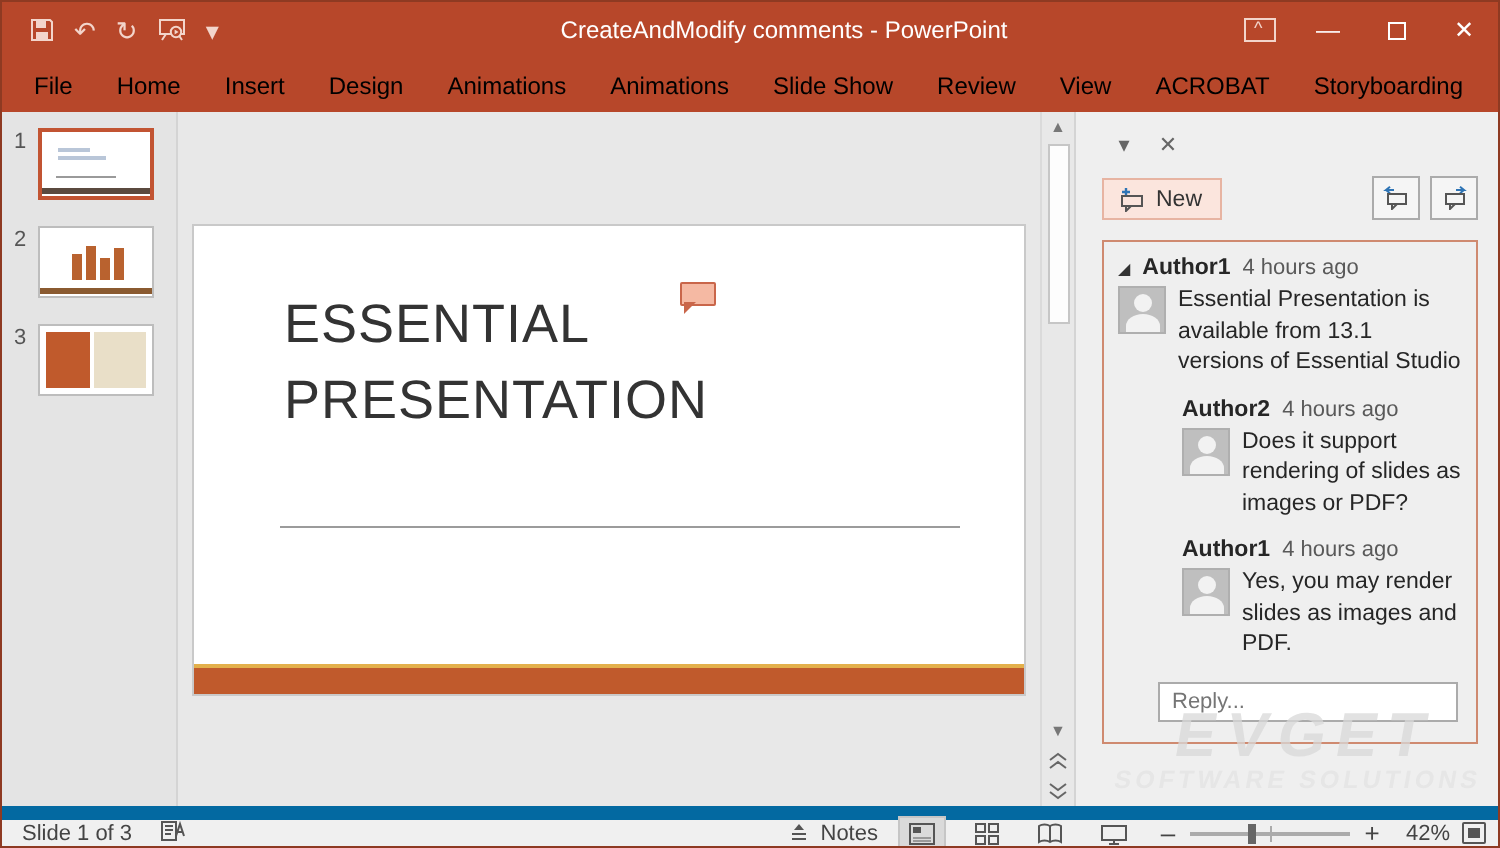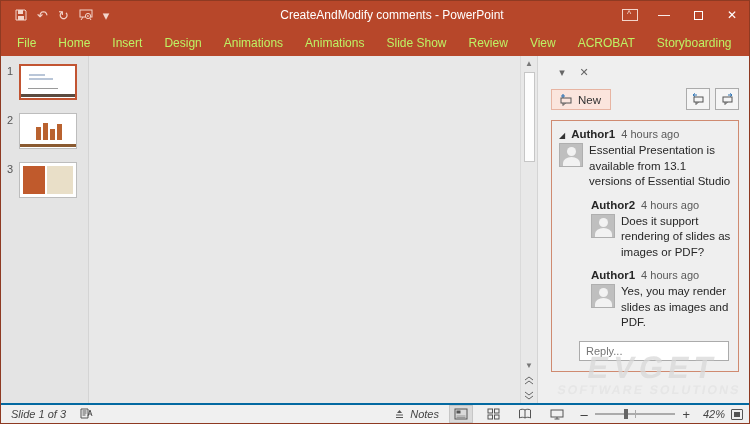--- a/index.html
+++ b/index.html
@@ -13,21 +13,21 @@
   .qat svg { display:block; }
   .win-title { flex:1; text-align:center; font-size:12px; color:#FFFFFF; white-space:nowrap; }
   .win-controls { display:flex; align-items:center; height:100%; }
   .win-btn { width:34px; height:100%; display:flex; align-items:center; justify-content:center; color:#fff; font-size:12px; }
   .maxbox { width:9px; height:9px; border:1px solid #fff; display:inline-block; }
   .ribbonopts { width:16px; height:12px; border:1px solid #F3D5CB; position:relative; display:inline-block; }
   .ribbonopts:after { content:"^"; position:absolute; left:4px; top:-1px; font-size:9px; color:#F3D5CB; }
 
   
   .tabrow { height:27px; background:#B7472A; display:flex; align-items:center; padding:0 8px 0 14px; gap:0; flex:0 0 auto; }
-  .tab { color:#bef264; font-size:12px; padding:5px 11px; white-space:nowrap; }
+  .tab { color:#000000; font-size:12px; padding:5px 11px; white-space:nowrap; }
   .tab.file { padding-left:2px; }
   .tellme { display:flex; align-items:center; gap:5px; color:#FCEBE4; font-size:12px; padding:5px 9px; }
   .tabrow .spacer { flex:1; }
 
   
   .main { flex:1; display:flex; min-height:0; position:relative; }
 
   
   .thumbs { width:88px; background:#E4E4E4; padding-top:8px; display:flex; flex-direction:column; gap:13px; border-right:1px solid #D4D4D4; }
   .thumb-item { display:flex; gap:4px; padding-left:6px; }
@@ -80,21 +80,21 @@
   .c-text { font-size:11.5px; color:#262626; line-height:1.35; }
   .reply-block { margin-left:32px; margin-top:9px; }
   .reply-input { margin-left:20px; margin-top:10px; width:calc(100% - 22px); border:1px solid #ABABAB; background:#fff; font-size:11px; color:#767676; padding:3px 6px; font-family:"Liberation Sans", sans-serif; }
 
   
   .watermark { position:absolute; right:6px; top:352px; z-index:40; pointer-events:none; text-align:center; transform:skewX(-10deg); color:#D9D9D9; opacity:0.75; }
   .watermark .w1 { font-size:31px; font-weight:bold; letter-spacing:5px; line-height:30px; }
   .watermark .w2 { font-size:12.5px; font-weight:bold; letter-spacing:2px; color:#E3E3E3; }
 
   
-  .statusbar { height:20px; background:#F0F0F0; border-top:2px solid #0369a1; display:flex; align-items:center; font-size:11px; color:#444; flex:0 0 auto; padding:0 6px;font-style:italic; }
+  .statusbar { height:20px; background:#F0F0F0; border-top:7px solid #0369a1; display:flex; align-items:center; font-size:11px; color:#444; flex:0 0 auto; padding:0 6px; }
   .sb-left { display:flex; align-items:center; gap:14px; padding-left:4px; }
   .sb-right { margin-left:auto; display:flex; align-items:center; gap:10px; }
   .notes-toggle { display:flex; align-items:center; gap:5px; color:#444; }
   .viewbtns { display:flex; align-items:center; gap:8px; }
   .viewbtn { width:24px; height:18px; display:flex; align-items:center; justify-content:center; }
   .viewbtn.active { background:#DADADA; border:1px solid #C6C6C6; }
   .zoomctl { display:flex; align-items:center; gap:6px; }
   .zslider { width:80px; height:2px; background:#ABABAB; position:relative; }
   .zslider .tick { position:absolute; left:50%; top:-3px; width:1px; height:8px; background:#ABABAB; }
   .zslider .zthumb { position:absolute; left:36%; top:-4px; width:4px; height:10px; background:#666; }
@@ -192,20 +192,29 @@
       <div class="thumb-item">
         <span class="thumb-num">3</span>
         <span class="thumb-frame">
           <span class="mini-split-left"></span>
           <span class="mini-split-right"></span>
         </span>
       </div>
     </div>
 
     <div class="editor">
+      <div class="slide">
+        <div class="slide-title">
+          <div>ESSENTIAL</div>
+          <div>PRESENTATION</div>
+        </div>
+        <span class="slide-comment-marker"></span>
+        <div class="slide-rule"></div>
+        <div class="slide-band"></div>
+      </div>
       <div class="vscroll">
         <span class="vs-arrow">▲</span>
         <span class="vs-thumb"></span>
         <span class="vs-fill"></span>
         <span class="vs-arrow">▼</span>
         <span class="vs-nav">
           <svg width="10" height="9" viewBox="0 0 10 9">
               <path d="M1 4l4-3 4 3M1 8l4-3 4 3" fill="none" stroke="#666"></path>
             </svg>
         </span>

